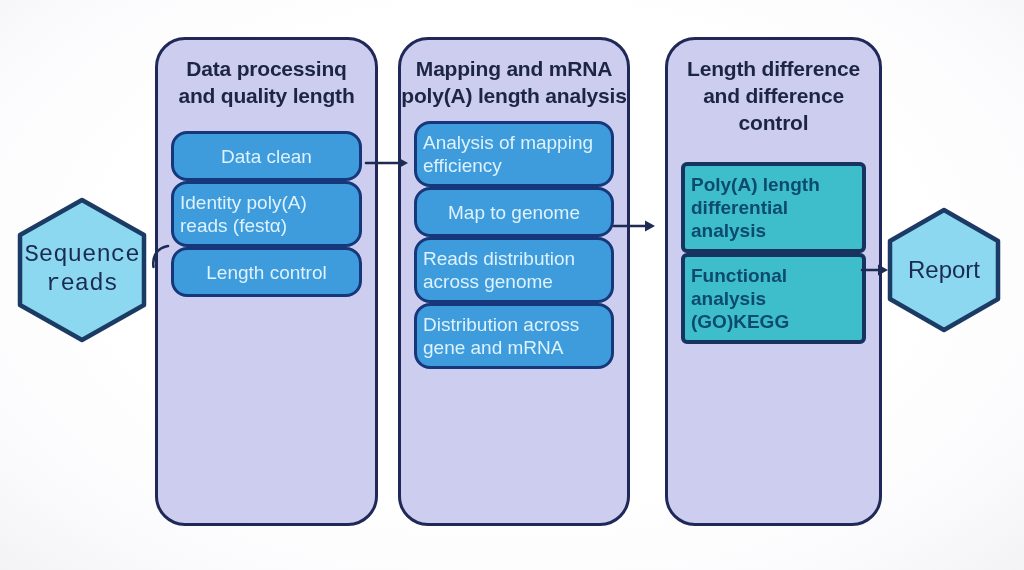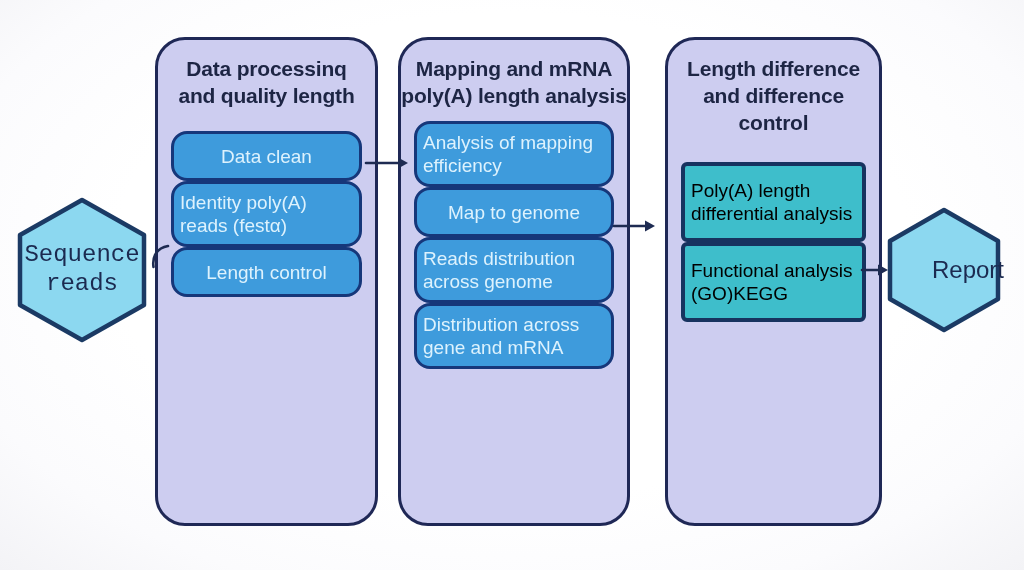--- a/index.html
+++ b/index.html
@@ -65,36 +65,37 @@
     padding:7px 6px;
     min-height:50px;
     flex-shrink:0;
   }
   .step.teal{
     background:var(--step-teal);
     border-color:var(--teal-border);
     border-width:4px;
     border-radius:6px;
     min-height:80px;
-    color:#000000;
+    color:#0c4a6e;
+    font-weight:bold;
   }
   
   .hex{
     position:absolute;
     display:flex;align-items:center;justify-content:center;
     text-align:center;
   }
   .hex svg{position:absolute;inset:0;}
   .hex-label{
     position:relative;
     font-size:24px;font-weight:500;
     color:#1b2a50;line-height:1.2;
   }
   .hex-left{left:14px;top:196px;width:136px;height:148px;font-family:Liberation Mono, monospace;}
-  .hex-right{left:884px;top:206px;width:120px;height:128px;justify-content:flex-end;}
+  .hex-right{left:884px;top:206px;width:120px;height:128px;}
   
   .arrows{
     position:absolute;inset:0;
     pointer-events:none;
   }
 </style>
 </head>
 <body>
 
 <div class="canvas">

